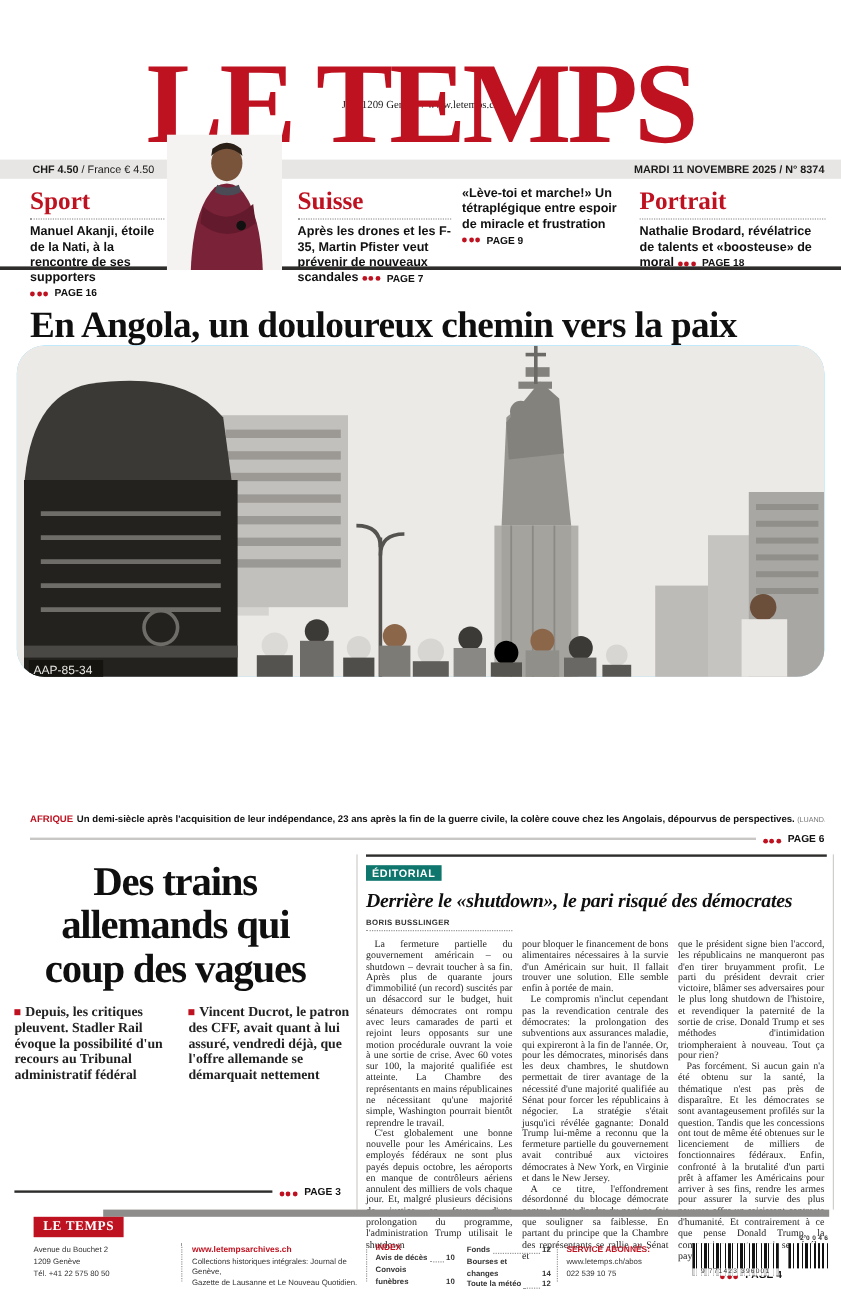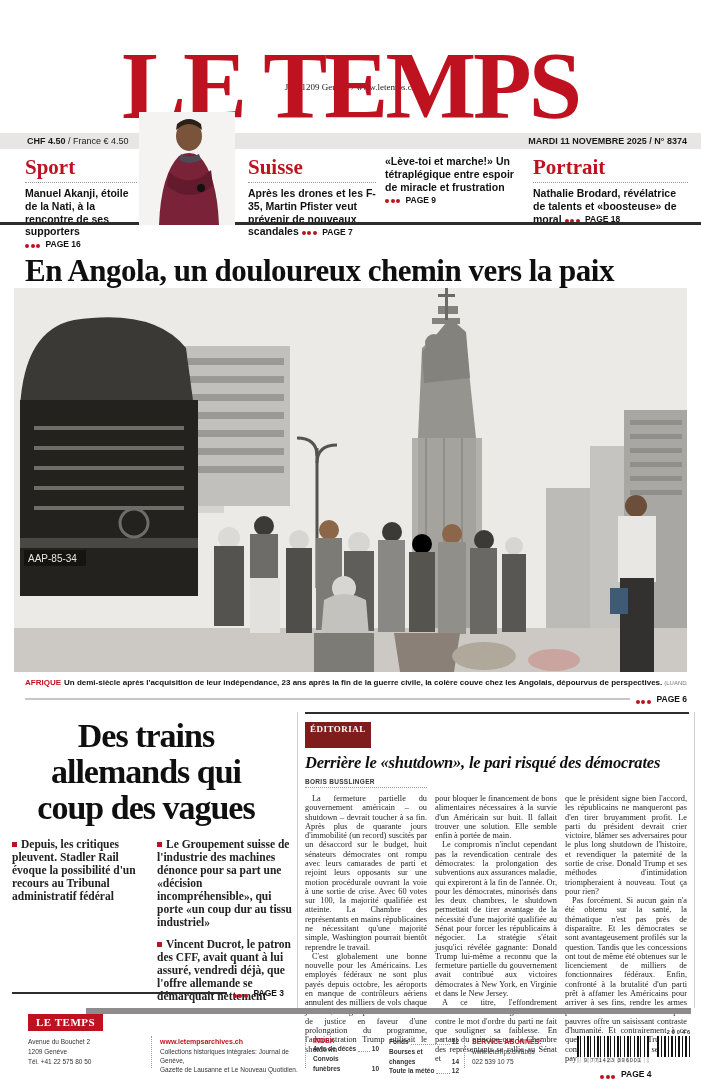--- a/index.html
+++ b/index.html
@@ -22,21 +22,21 @@
   .pageref { display:inline-flex; align-items:center; gap:4px; white-space:nowrap; }
   .dots i { display:inline-block; width:4px; height:4px; border-radius:50%; background:#bf1220; margin-right:1.5px; }
   .pageref b { font-size:8.5px; font-weight:bold; color:#111; letter-spacing:0; }
 
   .akanji { top:112px; left:139px; width:96px; height:113px; z-index:3; }
 
   .rule-thick { top:222px; left:0; width:701px; height:3px; background:#2e2d2b; }
 
   
   .lead-headline { top:233px; left:25px; width:660px; font-family:"Liberation Serif",serif; font-weight:bold; font-size:31px; letter-spacing:-0.5px; color:#0f0f0f;margin-top:20px; }
-  .photo-frame { top:288px; left:14px; width:673px; height:384px; background:#7dd3fc; overflow:hidden; }
+  .photo-frame { top:288px; left:14px; width:673px; height:276px; background:#7dd3fc; overflow:hidden;border-radius:23px; }
   .caption { top:678px; left:25px; width:662px; white-space:nowrap; overflow:hidden; font-size:8px; font-weight:bold; color:#111; }
   .caption .tag { color:#bf1220; margin-right:3px; }
   .caption .credit { font-weight:normal; font-size:6px; color:#777; margin-left:2px; }
   .lead-pageline { top:690px; left:25px; width:662px; display:flex; align-items:center; gap:6px; }
   .lead-pageline .ln { flex:1; height:2px; background:#c8c7c5; }
 
   
   .trains { top:712px; left:0; width:292px; height:294px; }
   .trains h1 { text-align:center; font-family:"Liberation Serif",serif; font-weight:bold; font-size:34px; line-height:1.06; letter-spacing:-1px; color:#0f0f0f; margin-top:6px; }
   .trains-cols { display:flex; gap:10px; padding:12px 0 0 12px; }
@@ -45,21 +45,21 @@
   .cff { color:#bf1220; font-family:"Liberation Sans",sans-serif; font-size:10.5px; }
   .sq { display:inline-block; width:5px; height:5px; background:#bf1220; margin-right:4px; position:relative; top:-1px; }
   .trains-pageline { position:absolute; bottom:4px; left:12px; width:272px; display:flex; align-items:center; gap:6px; }
   .trains-pageline .ln { flex:1; height:2px; background:#2e2d2b; }
 
   .vrule { width:1px; background:#cfcecc; top:712px; height:296px; }
 
   
   .editorial { top:712px; left:305px; width:384px; }
   .ed-toprule { height:2px; background:#2e2d2b; margin-bottom:4px; }
-  .kicker { display:inline-block; background:#7f1d1d; color:#fff; font-size:9px; font-weight:bold; letter-spacing:0.5px; padding:2px 5px 14px;font-family:Liberation Serif, serif; }
+  .kicker { display:inline-block; background:#0f766e; color:#fff; font-size:9px; font-weight:bold; letter-spacing:0.5px; padding:2px 5px 1px; }
   .ed-headline { font-family:"Liberation Serif",serif; font-style:italic; font-weight:bold; font-size:16.5px; letter-spacing:-0.2px; color:#0f0f0f; margin:5px 0 5px; }
   .byline { width:122px; font-size:6.5px; font-weight:bold; letter-spacing:0.3px; color:#333; border-bottom:1px dotted #999; padding-bottom:2px; }
   .ed-cols { display:flex; gap:8px; margin-top:6px; }
   .ecol { width:122px; }
   .ecol p { font-family:"Liberation Serif",serif; font-size:8.3px; line-height:1.12; text-align:justify; color:#1d1d1d; text-indent:7px; }
   .ecol p.cont { text-indent:0; }
   .ed-pageline { display:flex; justify-content:center; margin-top:2px; }
 
   
   .footer { top:1006px; left:0; width:701px; height:74px; font-size:6.5px; color:#333; }
@@ -255,21 +255,20 @@
   <h1>
     <span>Des trains</span><br>
     <span>allemands qui</span><br>
     <span>coup des vagues</span>
   </h1>
   <div class="trains-cols">
     <div class="tcol">
       <p><span class="sq"></span><span>Depuis, les critiques pleuvent. Stadler Rail évoque la possibilité d'un recours au Tribunal administratif fédéral</span></p>
     </div>
     <div class="tcol">
-      <p><span class="sq"></span><span>Le Groupement suisse de l'industrie des machines dénonce pour sa part une «décision incompréhensible», qui porte «un coup dur au tissu industriel»</span></p>
       <p><span class="sq"></span><span>Vincent Ducrot, le patron des CFF, avait quant à lui assuré, vendredi déjà, que l'offre allemande se démarquait nettement</span></p>
     </div>
   </div>
   <div class="trains-pageline">
     <span class="ln"></span>
     <span class="pageref">
         <span class="dots"><i></i><i></i><i></i></span>
         <b>PAGE 3</b>
       </span>
   </div>

